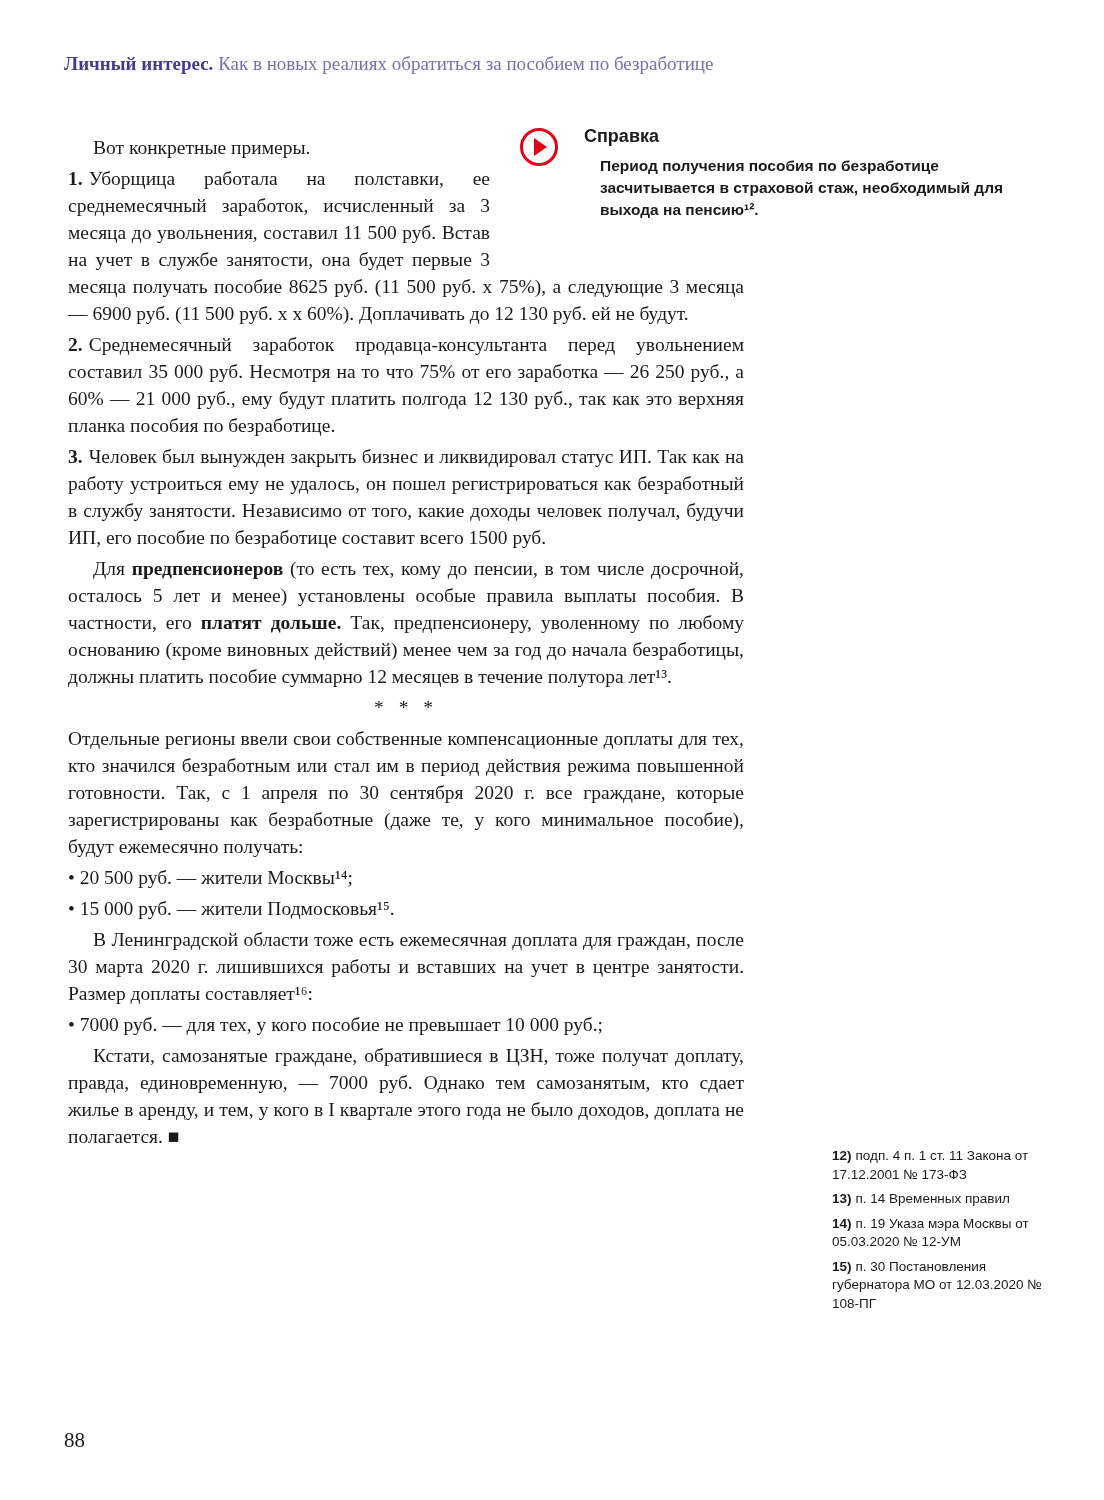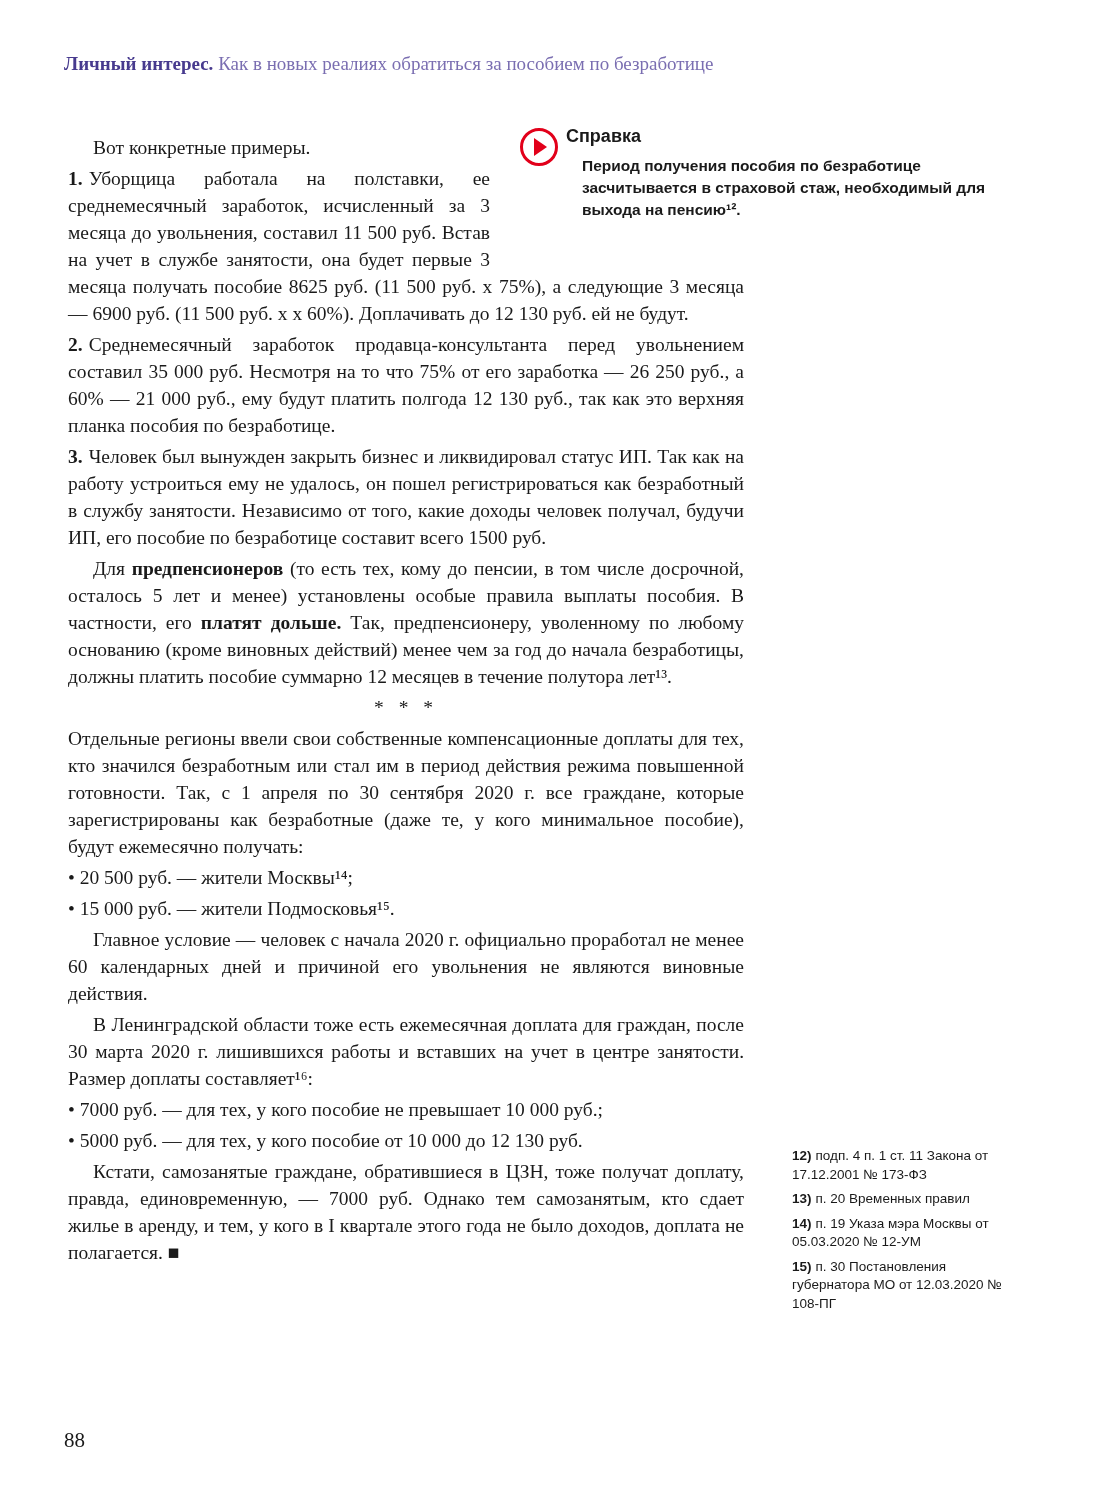--- a/index.html
+++ b/index.html
@@ -24,40 +24,40 @@
   }
   .spacer { float: right; width: 258px; height: 142px; }
   p.para { margin: 4px; }
   p.indent { text-indent: 25px; }
   .num { font-weight: bold; margin-right: 6px; }
   .divider { text-align: center; letter-spacing: 5px; margin: 14px 0; text-indent: 0; }
 
   
   .note {
     position: absolute; left: 520px; top: 126px; width: 492px;
-    display: flex; gap: 8px;
+    display: flex; gap: 26px;
     font-family: "Liberation Sans", sans-serif;
   }
   .note-icon {
     width: 38px; height: 38px; min-width: 38px; margin-top: 2px;
     border: 3px solid #e2001a; border-radius: 50%;
     position: relative;
   }
   .note-tri {
     position: absolute; left: 11px; top: 7px; width: 0; height: 0;
     border-left: 13px solid #e2001a;
     border-top: 9px solid transparent;
     border-bottom: 9px solid transparent;
   }
   .note-title { font-weight: bold; font-size: 18px; margin-bottom: 8px; color: #1a1a1a; }
   .note-text { font-weight: bold; font-size: 15.5px; line-height: 22px; color: #1a1a1a; margin-left: 16px; }
 
   
   .footnotes {
-    position: absolute; left: 792px; top: 1147px; width: 232px;
+    position: absolute; left: 832px; top: 1147px; width: 232px;
     font-family: "Liberation Sans", sans-serif;
     font-size: 13.5px; line-height: 18.5px; color: #1a1a1a;
   }
   .fn { margin-bottom: 6px; }
   .fn b { margin-right: 4px; }
 
   
   .pageno { position: absolute; left: 64px; top: 1428px; font-size: 21px; color: #1a1a1a; text-align: right; }
 </style>
 </head>
@@ -92,33 +92,31 @@
 
     <p class="para indent"><span>Для </span><b>предпенсионеров</b><span> (то есть тех, кому до пенсии, в том числе досрочной, осталось 5 лет и менее) установлены особые правила выплаты пособия. В частности, его </span><b>платят дольше.</b><span> Так, предпенсионеру, уволенному по любому основанию (кроме виновных действий) менее чем за год до начала безработицы, должны платить пособие суммарно 12 месяцев в течение полутора лет¹³.</span></p>
 
     <p class="para divider">* * *</p>
 
     <p class="para">Отдельные регионы ввели свои собственные компенсационные доплаты для тех, кто значился безработным или стал им в период действия режима повышенной готовности. Так, с 1 апреля по 30 сентября 2020 г. все граждане, которые зарегистрированы как безработные (даже те, у кого минимальное пособие), будут ежемесячно получать:</p>
 
     <p class="para">•  20 500 руб. — жители Москвы¹⁴;</p>
     <p class="para">•  15 000 руб. — жители Подмосковья¹⁵.</p>
 
-    <p class="para indent">Главное условие — человек с начала 2020 г. официально проработал не менее 60 календарных дней и причиной его увольнения не являются виновные действия.</p>
 
 
     <p class="para indent">В Ленинградской области тоже есть ежемесячная доплата для граждан, после 30 марта 2020 г. лишившихся работы и вставших на учет в центре занятости. Размер доплаты составляет¹⁶:</p>
 
     <p class="para">•  7000 руб. — для тех, у кого пособие не превышает 10 000 руб.;</p>
-    <p class="para">•  5000 руб. — для тех, у кого пособие от 10 000 до 12 130 руб.</p>
 
     <p class="para indent">Кстати, самозанятые граждане, обратившиеся в ЦЗН, тоже получат доплату, правда, единовременную, — 7000 руб. Однако тем самозанятым, кто сдает жилье в аренду, и тем, у кого в I квартале этого года не было доходов, доплата не полагается. ■</p>
   </div>
 
   <div class="footnotes">
     <div class="fn"><b>12)</b><span>подп. 4 п. 1 ст. 11 Закона от 17.12.2001 № 173-ФЗ</span></div>
-    <div class="fn"><b>13)</b><span>п. 20 Временных правил</span></div>
+    <div class="fn"><b>13)</b><span>п. 14 Временных правил</span></div>
     <div class="fn"><b>14)</b><span>п. 19 Указа мэра Москвы от 05.03.2020 № 12-УМ</span></div>
     <div class="fn"><b>15)</b><span>п. 30 Постановления губернатора МО от 12.03.2020 № 108-ПГ</span></div>
   </div>
 
   <div class="pageno">88</div>
 
 </div>
 
 </body></html>

